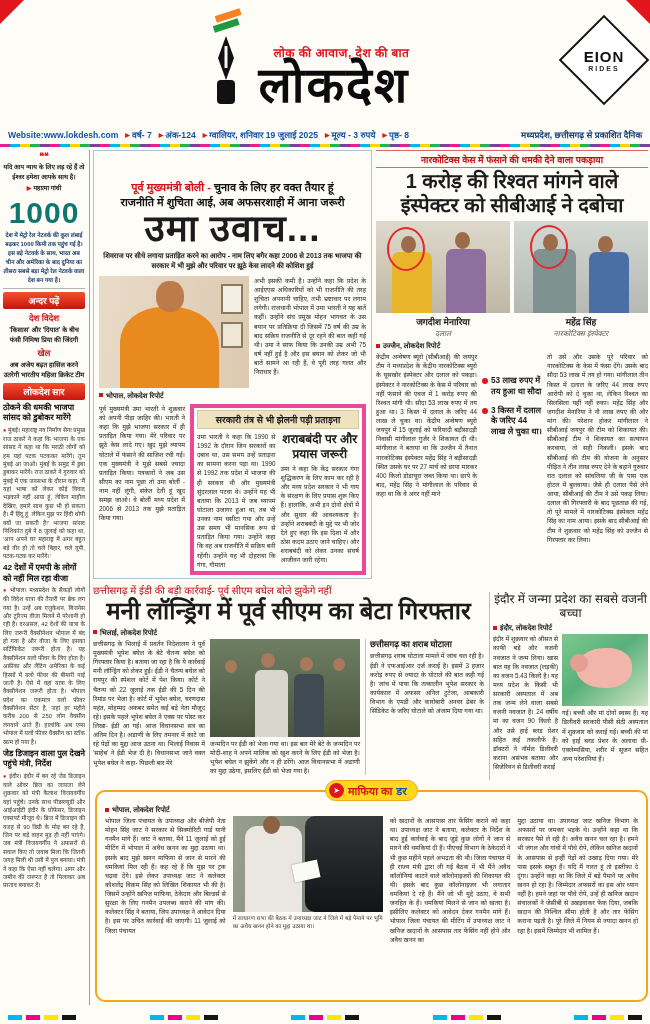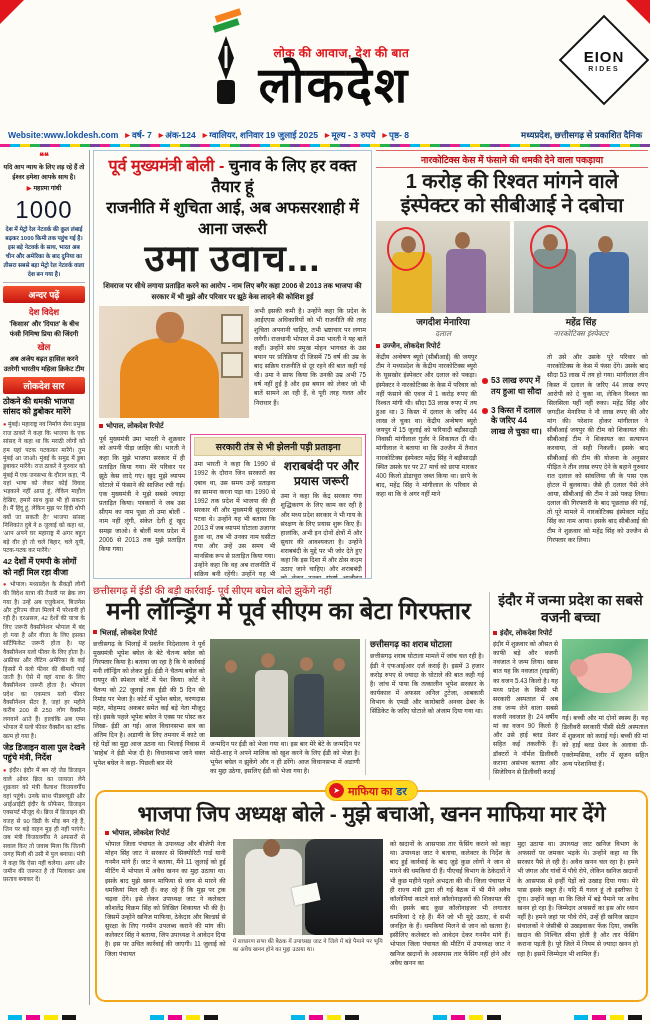--- a/index.html
+++ b/index.html
@@ -29,51 +29,51 @@
   .arrow{ color:#e0161c; font-size:6px; }
   .edition{ margin-left:auto; color:#173f74; }
   .colorline{ position:absolute; top:144px; left:0; width:100%; height:3px;
     background:repeating-linear-gradient(90deg,#e91e8c 0 10px,#00b7eb 10px 20px,#ffd400 20px 30px,#23b24b 30px 40px,#7b3fa0 40px 50px); }
 
   
   .sidebar{ position:absolute; left:0; top:150px; width:90px; height:855px; border-right:1px solid #9aa2a8; padding:2px 4px 0 3px; overflow:hidden; }
   .q-mark{ color:#e0161c; font-size:9px; font-weight:900; text-align:center; line-height:1; }
   .q-text{ font-size:6.4px; font-weight:bold; text-align:center; line-height:1.5; color:#222; margin-top:1px; }
   .q-attr{ display:flex; justify-content:center; align-items:center; gap:2px; font-size:6.2px; font-weight:bold; margin-top:2px; color:#222; }
-  .stat-num{ color:#0f172a; font-size:24px; font-weight:400; text-align:center; letter-spacing:1px; margin-top:6px; line-height:1; }
+  .stat-num{ color:#0f766e; font-size:30px; font-weight:700; text-align:center; letter-spacing:1px; margin-top:6px; line-height:1; }
   .stat-text{ color:#1a3e6e; font-size:5.9px; font-weight:bold; text-align:center; line-height:1.5; margin-top:3px; }
   .shr{ border-top:1px solid #b5b5b5; margin:4px 0 3px; }
   .ribbon{ background:linear-gradient(180deg,#f4502e,#c6150f); color:#fff; font-weight:900; font-size:9px; text-align:center; padding:2px 0; border-radius:2px; margin:3px 0; }
   .sec-title{ color:#d2151c; font-weight:900; font-size:8.6px; text-align:center; margin:2px 0 1px; }
   .sec-text{ font-size:6.6px; font-weight:bold; text-align:center; line-height:1.5; color:#222; }
   .story-hl{ font-size:8.1px; font-weight:900; line-height:1.3; margin:3px 0 2px; color:#0e0e0e; }
   .story-body{ font-size:5.9px; line-height:1.42; text-align:justify; color:#333; }
   .red-dot{ color:#e0161c; font-size:5.5px; }
 
   
   .byline{ display:flex; align-items:center; gap:3px; font-size:7px; font-weight:900; color:#222; margin:3px 0 2px; }
   .byline-sq{ width:4px; height:4px; background:#d2151c; flex-shrink:0; }
   .body-txt{ font-size:6.3px; line-height:1.45; text-align:justify; color:#2a2a2a; }
   .photo{ position:relative; overflow:hidden; flex-shrink:0; background:#cfcabd; }
 
   
   .uma-box{ position:absolute; left:93px; top:150px; width:279px; height:429px; border:1px solid #a9c4d6; padding:4px 5px; overflow:hidden; }
-  .kick{ font-size:16px; font-weight:900; text-align:center; line-height:1.32; color:#111; }
+  .kick{ font-size:11px; font-weight:900; text-align:center; line-height:1.32; color:#111;margin-top:25px; }
   .kick .red{ color:#d2151c; }
   .uma-hl{ font-size:37px; font-weight:900; text-align:center; line-height:1.05; margin:1px 0 2px; letter-spacing:1px; }
   .uma-deck{ font-size:7px; font-weight:bold; text-align:center; line-height:1.5; color:#222; margin-bottom:4px; }
   .uma-row{ display:flex; gap:5px; }
   .uma-photo{ width:150px; height:112px; background:linear-gradient(100deg,#e9dbc8 0%,#dcc9b0 100%); }
   .uma-robe{ position:absolute; left:14%; top:28%; width:66%; height:75%; background:#e98a1f; border-radius:42% 46% 0 0; }
   .uma-head{ position:absolute; left:38%; top:5%; width:28px; height:31px; background:#bd7b4c; border-radius:46%; }
   .wall-frame{ position:absolute; right:6px; top:8px; width:22px; height:30px; background:#f4efe4; border:2px solid #8a7a5e; }
   .wall-frame2{ position:absolute; right:6px; top:46px; width:22px; height:26px; background:#efe7d6; border:2px solid #8a7a5e; }
   .uma-lower{ display:flex; gap:5px; margin-top:2px; }
   .uma-col1{ width:86px; flex-shrink:0; }
-  .uma-subbox{ flex:1; border:1px solid #ec4899; background:#fffef8; padding:2px 3px; }
+  .uma-subbox{ flex:1; border:4px solid #ec4899; background:#fffef8; padding:2px 3px; }
   .subbox-title{ background:#efe3bf; border:1px solid #d8c99a; font-weight:900; font-size:9.2px; text-align:center; padding:2px 0; margin-bottom:3px; }
   .subbox-cols{ display:flex; gap:5px; }
   .subhead2{ font-size:12px; font-weight:900; text-align:center; line-height:1.25; margin-bottom:2px; }
 
   
   .cbi-box{ position:absolute; left:376px; top:150px; width:272px; height:429px; overflow:hidden; }
   .cbi-kicker{ color:#c00f16; font-weight:900; font-size:9.2px; text-align:center; border-top:1px solid #d66; border-bottom:1px solid #d66; padding:1.5px 0; margin-bottom:2px; }
   .cbi-hl{ font-size:20px; font-weight:900; text-align:center; line-height:1.18; margin-bottom:4px; }
   .cbi-photos{ display:flex; gap:4px; }
   .cbi-photo{ flex:1; height:92px; }
@@ -101,21 +101,21 @@
   .money-photocol{ width:150px; flex-shrink:0; }
   .money-photo{ width:150px; height:98px; background:linear-gradient(180deg,#6e7f63,#49543f); }
   .m-head{ position:absolute; border-radius:50%; background:#a8795a; }
   .m-body{ position:absolute; border-radius:6px 6px 0 0; }
   .shbox{ flex:1; border-left:1px solid #c2c2c2; padding-left:4px; }
   .sh-title{ font-weight:900; font-size:8.4px; text-align:left; line-height:1.25; margin-bottom:2px; }
   .vr1{ position:absolute; left:489px; top:592px; height:188px; border-left:1px solid #bdbdbd; }
 
   
   .baby-art{ position:absolute; left:493px; top:592px; width:155px; height:192px; overflow:hidden; }
-  .baby-hl{ font-size:14px; font-weight:700; line-height:1.18; text-align:center; }
+  .baby-hl{ font-size:12px; font-weight:400; line-height:1.18; text-align:center; }
   .baby-row{ display:flex; gap:4px; margin-top:1px; }
   .baby-col1{ flex:1; }
   .baby-right{ width:86px; flex-shrink:0; }
   .baby-photo{ width:86px; height:72px; background:linear-gradient(140deg,#7cc98f,#59b07a 45%,#cfe3c2 100%); }
   .baby-blob{ position:absolute; left:14px; top:14px; width:56px; height:40px; background:#f2b5ac; border-radius:52% 44% 46% 50%; }
   .baby-head{ position:absolute; left:8px; top:20px; width:18px; height:18px; background:#e59e93; border-radius:50%; }
 
   
   .mafia-box{ position:absolute; left:95px; top:790px; width:553px; height:212px; border:2px solid #f2a71b; border-radius:10px; padding:10px 8px 4px; background:#fffdf6; }
   .mafia-badge{ position:absolute; top:-12px; left:228px; display:flex; align-items:center; gap:4px; background:#ffd71e; border:1px solid #f2a71b; border-radius:11px; padding:2px 10px 2px 3px; }
@@ -355,21 +355,20 @@
       </div>
     </div>
   </div>
 
   <div class="mafia-box">
     <div class="mafia-badge">
       <span class="badge-circle">➤</span>
       <span class="badge-red">माफिया का</span>
       <span class="badge-blue">डर</span>
     </div>
-    <div class="mafia-hl">भाजपा जिप अध्यक्ष बोले - मुझे बचाओ, खनन माफिया मार देंगे</div>
     <div class="byline">
       <span class="byline-sq"></span>
       <span>भोपाल, लोकदेश रिपोर्ट</span>
     </div>
     <div class="mafia-cols">
       <div class="mafia-col body-txt">भोपाल जिला पंचायत के उपाध्यक्ष और बीजेपी नेता मोहन सिंह जाट ने सरकार से सिक्योरिटी गार्ड यानी गनमैन मांगे हैं। जाट ने बताया, मैंने 11 जुलाई को हुई मीटिंग में भोपाल में अवैध खनन का मुद्दा उठाया था। इसके बाद मुझे खनन माफिया से जान से मारने की धमकियां मिल रही हैं। कह रहे हैं कि मुझ पर ट्रक चढ़वा देंगे। इसे लेकर उपाध्यक्ष जाट ने कलेक्टर कौशलेंद्र विक्रम सिंह को लिखित शिकायत भी की है। जिसमें उन्होंने खनिज माफिया, ठेकेदार और बिल्डर्स से सुरक्षा के लिए गनमैन उपलब्ध कराने की मांग की। कलेक्टर सिंह ने बताया, जिप उपाध्यक्ष ने आवेदन दिया है। इस पर उचित कार्रवाई की जाएगी। 11 जुलाई को जिला पंचायत</div>
       <div class="mafia-photocol">
         <div class="photo mafia-photo">
           <div class="car"></div>
           <div class="man"></div>

